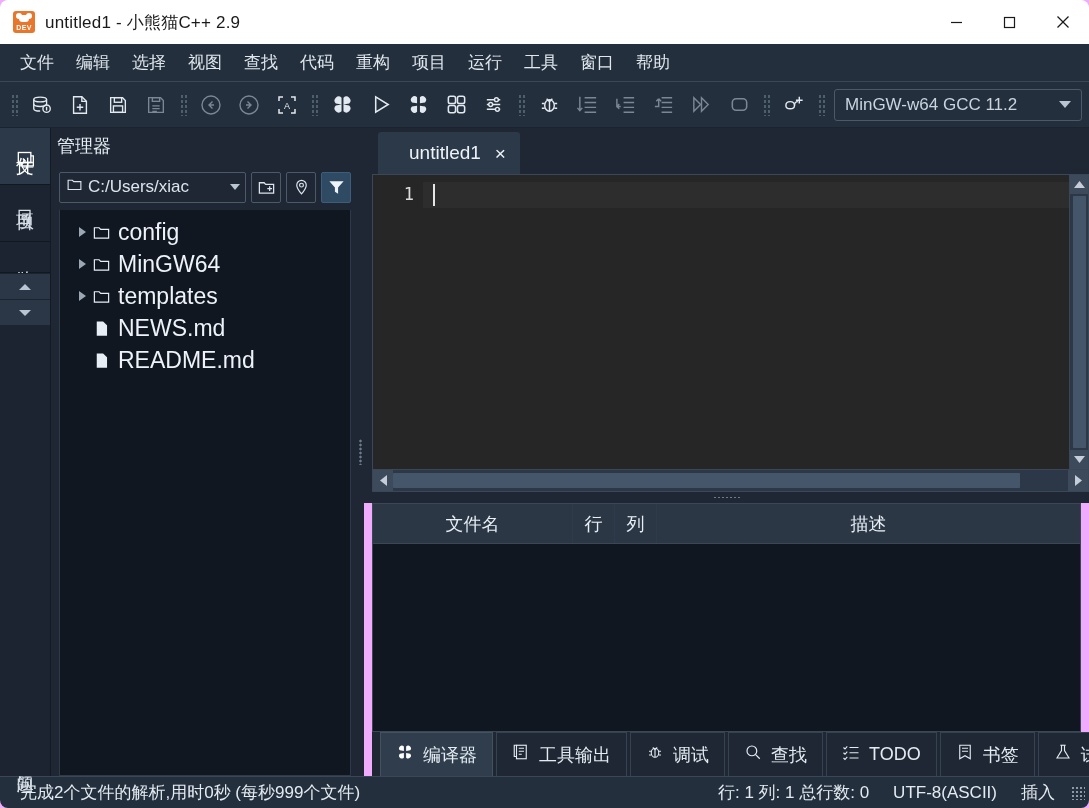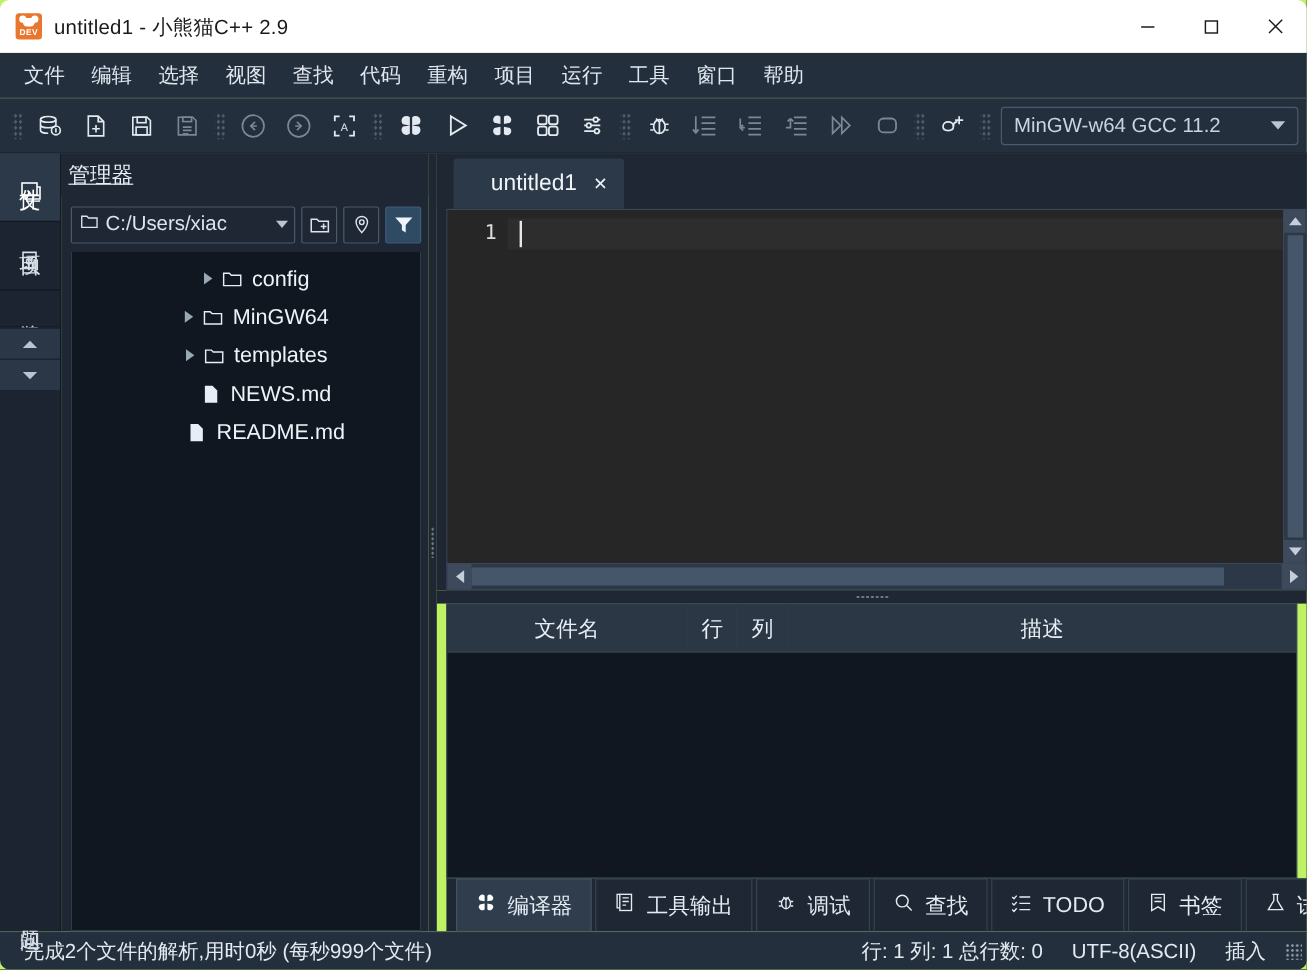--- a/index.html
+++ b/index.html
@@ -6,21 +6,21 @@
   html, body {
     width: 1089px; height: 808px;
     font-family: "Liberation Sans", "DejaVu Sans", sans-serif;
     background: #1b2430;
     overflow: hidden;
   }
   #app {
     width: 1089px; height: 808px;
     position: relative;
     display: flex; flex-direction: column;
-    background: #bef264;
+    background: #f0abfc;
   }
 
   
   .titlebar {
     height: 44px; min-height: 44px;
     background: #ffffff;
     display: flex; align-items: center;
     border-top-left-radius: 8px; border-top-right-radius: 8px;
     position: relative;
     overflow: hidden;
@@ -131,21 +131,20 @@
     background: #1b2430;
     display: flex; flex-direction: column; align-items: stretch;
     border-right: 1px solid #121a24;
     position: relative;
   }
   .panel-title {
     height: 36px; line-height: 36px;
     color: #e7eef6; font-size: 18px;
     padding-left: 6px; white-space: nowrap;
     background: #1e2733;
-    text-decoration: underline;
   }
   .vtab {
     display: flex; flex-direction: column; align-items: center; justify-content: center;
     padding: 14px 0;
     border-bottom: 1px solid #101821;
     color: #d6dee8;
     gap: 6px;
   }
   .vtab.active { background: #2b3949; color: #ffffff; }
   .vtab .vlabel {
@@ -206,23 +205,22 @@
   }
   .icon-btn.accent { background: #2f4a63; border-color: #3d5d7a; }
   .tree {
     flex: 1; background: #101720;
     border: 1px solid #2e3a48; border-top: none;
     margin: 0 6px 0 8px;
     overflow: hidden; padding-top: 6px;
   }
   .tree-row {
     height: 32px; display: flex; align-items: center;
-    padding-left: 12px; color: #eef3f8; font-size: 18px;
+    padding-left: 12px; color: #eef3f8; font-size: 23px;
     white-space: nowrap;
-    justify-content: center;
   }
   .tw {
     width: 20px; flex: none; display: flex; align-items: center; justify-content: center;
   }
   .tw .arrow {
     width: 0; height: 0;
     border-top: 5px solid transparent; border-bottom: 5px solid transparent;
     border-left: 7px solid #9aa7b5;
   }
   .tree-row .ti { width: 26px; flex: none; display: flex; align-items: center; }

